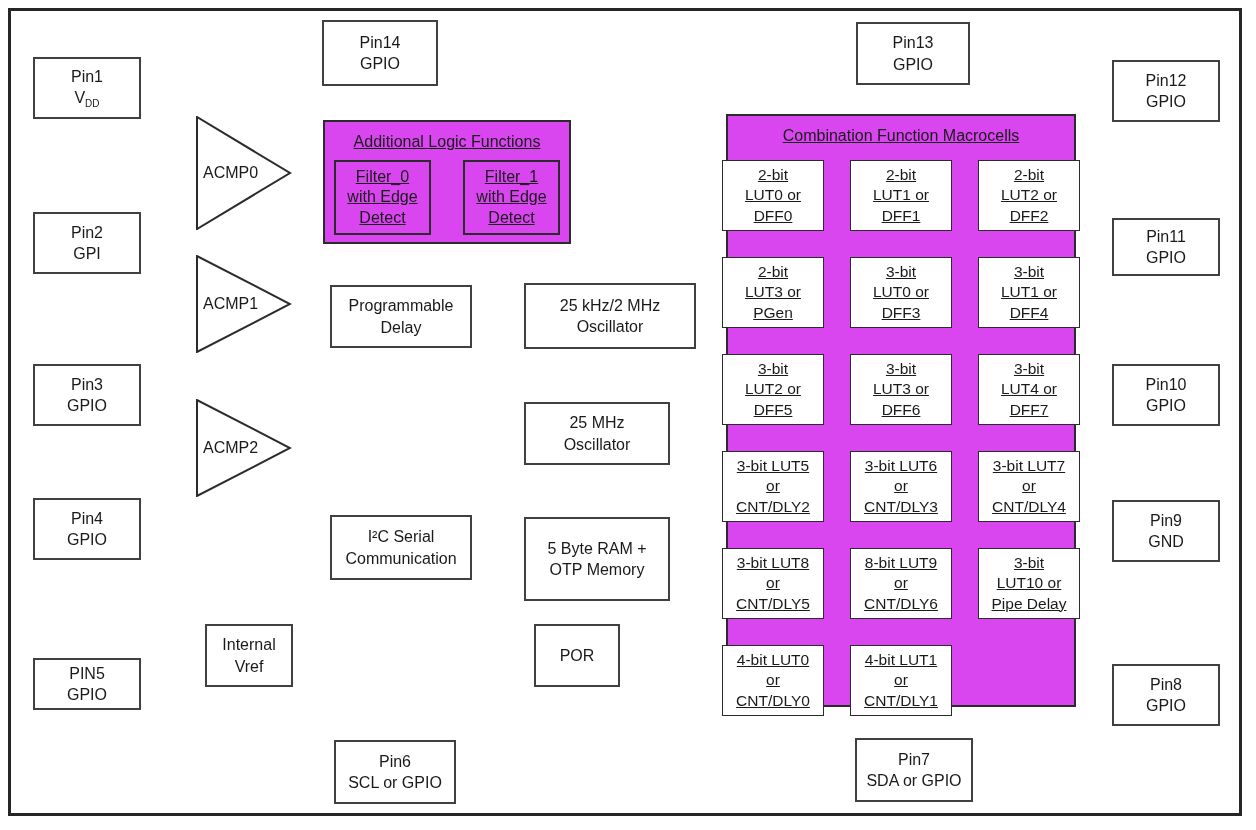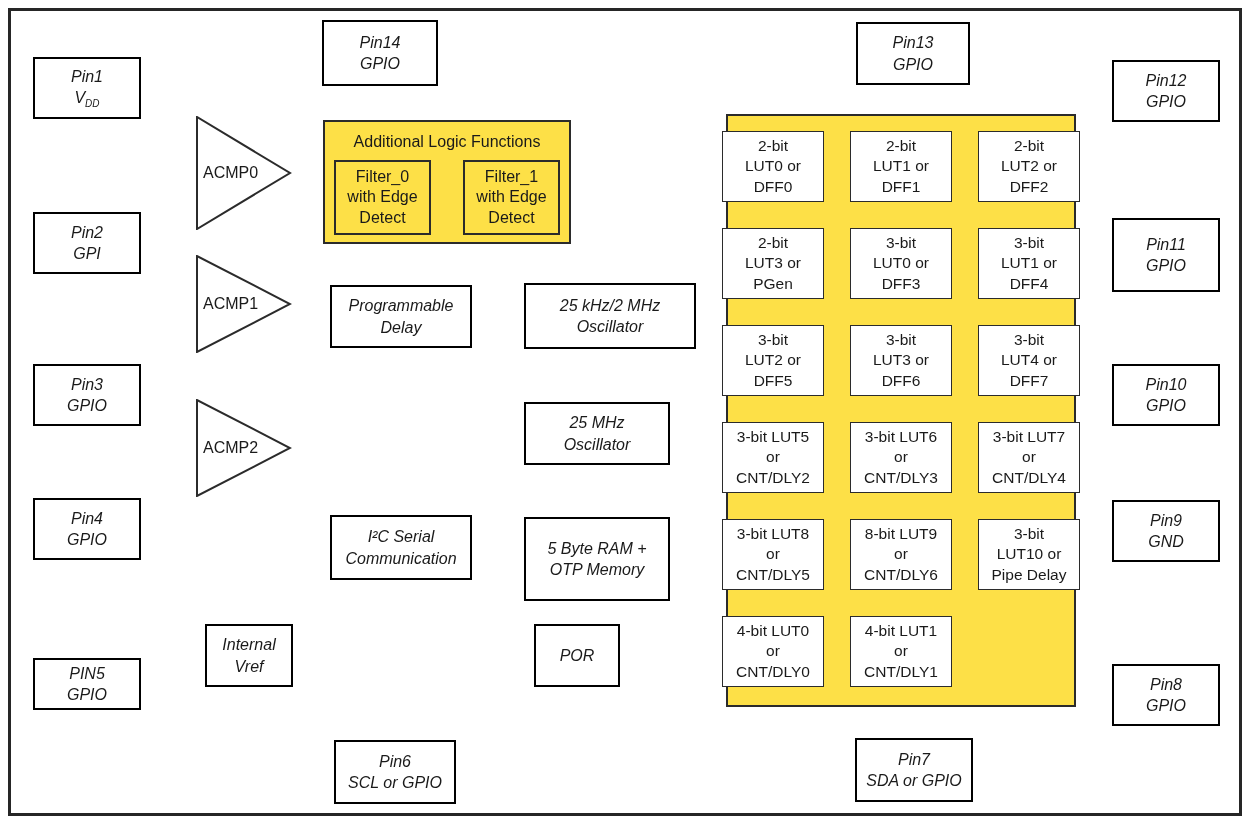--- a/index.html
+++ b/index.html
@@ -8,35 +8,35 @@
     font-family:"Liberation Sans", sans-serif;
     color:#1a1a1a;
     -webkit-font-smoothing:antialiased;
   }
   .chip-border{
     position:absolute;left:8px;top:8px;width:1234px;height:808px;
     border:3px solid #262626;background:#fff;box-sizing:border-box;
   }
   .box{
     position:absolute;box-sizing:border-box;
-    border:2px solid #000000;background:#fff;
+    border:2px solid #404040;background:#fff;
     display:flex;align-items:center;justify-content:center;
-    text-align:center;font-size:16px;line-height:1.32;font-style:italic;
+    text-align:center;font-size:16px;line-height:1.32;
   }
   .pre{white-space:pre-line;}
   .sub{font-size:10px;vertical-align:sub;}
   .tri-wrap{position:absolute;}
   .tri-wrap svg{display:block;}
   .tri-label{
     position:absolute;left:7px;top:50%;transform:translateY(-50%);
     font-size:16px;white-space:nowrap;
   }
   .group-box{
     position:absolute;box-sizing:border-box;
-    border:2px solid #2b2b2b;background:#fde047;
+    border:2px solid #2b2b2b;background:#d946ef;text-decoration:underline;
   }
   .group-title{
     text-align:center;font-size:16px;padding-top:11px;
   }
   .filters-row{
     display:flex;justify-content:center;gap:32px;margin-top:9px;
   }
   .filter-box{
     position:static;width:97px;height:75px;
     border:2px solid #2b2b2b;box-sizing:border-box;
@@ -75,21 +75,21 @@
 <div class="box pre" style="left:33px;top:658px;width:108px;height:52px">PIN5
 GPIO</div>
 
 <div class="box pre" style="left:322px;top:20px;width:116px;height:66px">Pin14
 GPIO</div>
 <div class="box pre" style="left:856px;top:22px;width:114px;height:63px">Pin13
 GPIO</div>
 
 <div class="box pre" style="left:1112px;top:60px;width:108px;height:62px">Pin12
 GPIO</div>
-<div class="box pre" style="left:1112px;top:218px;width:108px;height:74px">Pin11
+<div class="box pre" style="left:1112px;top:218px;width:108px;height:58px">Pin11
 GPIO</div>
 <div class="box pre" style="left:1112px;top:364px;width:108px;height:62px">Pin10
 GPIO</div>
 <div class="box pre" style="left:1112px;top:500px;width:108px;height:62px">Pin9
 GND</div>
 <div class="box pre" style="left:1112px;top:664px;width:108px;height:62px">Pin8
 GPIO</div>
 
 <div class="box pre" style="left:334px;top:740px;width:122px;height:64px">Pin6
 SCL or GPIO</div>
@@ -135,20 +135,21 @@
 Oscillator</div>
 <div class="box pre" style="left:330px;top:515px;width:142px;height:65px">I²C Serial
 Communication</div>
 <div class="box pre" style="left:524px;top:517px;width:146px;height:84px">5 Byte RAM +
 OTP Memory</div>
 <div class="box pre" style="left:205px;top:624px;width:88px;height:63px">Internal
 Vref</div>
 <div class="box pre" style="left:534px;top:624px;width:86px;height:63px">POR</div>
 
 <div class="group-box" style="left:726px;top:114px;width:350px;height:593px">
+  <div class="group-title">Combination Function Macrocells</div>
   <div class="mc-grid">
     <div class="mc-cell pre">2-bit
 LUT0 or
 DFF0</div>
     <div class="mc-cell pre">2-bit
 LUT1 or
 DFF1</div>
     <div class="mc-cell pre">2-bit
 LUT2 or
 DFF2</div>

